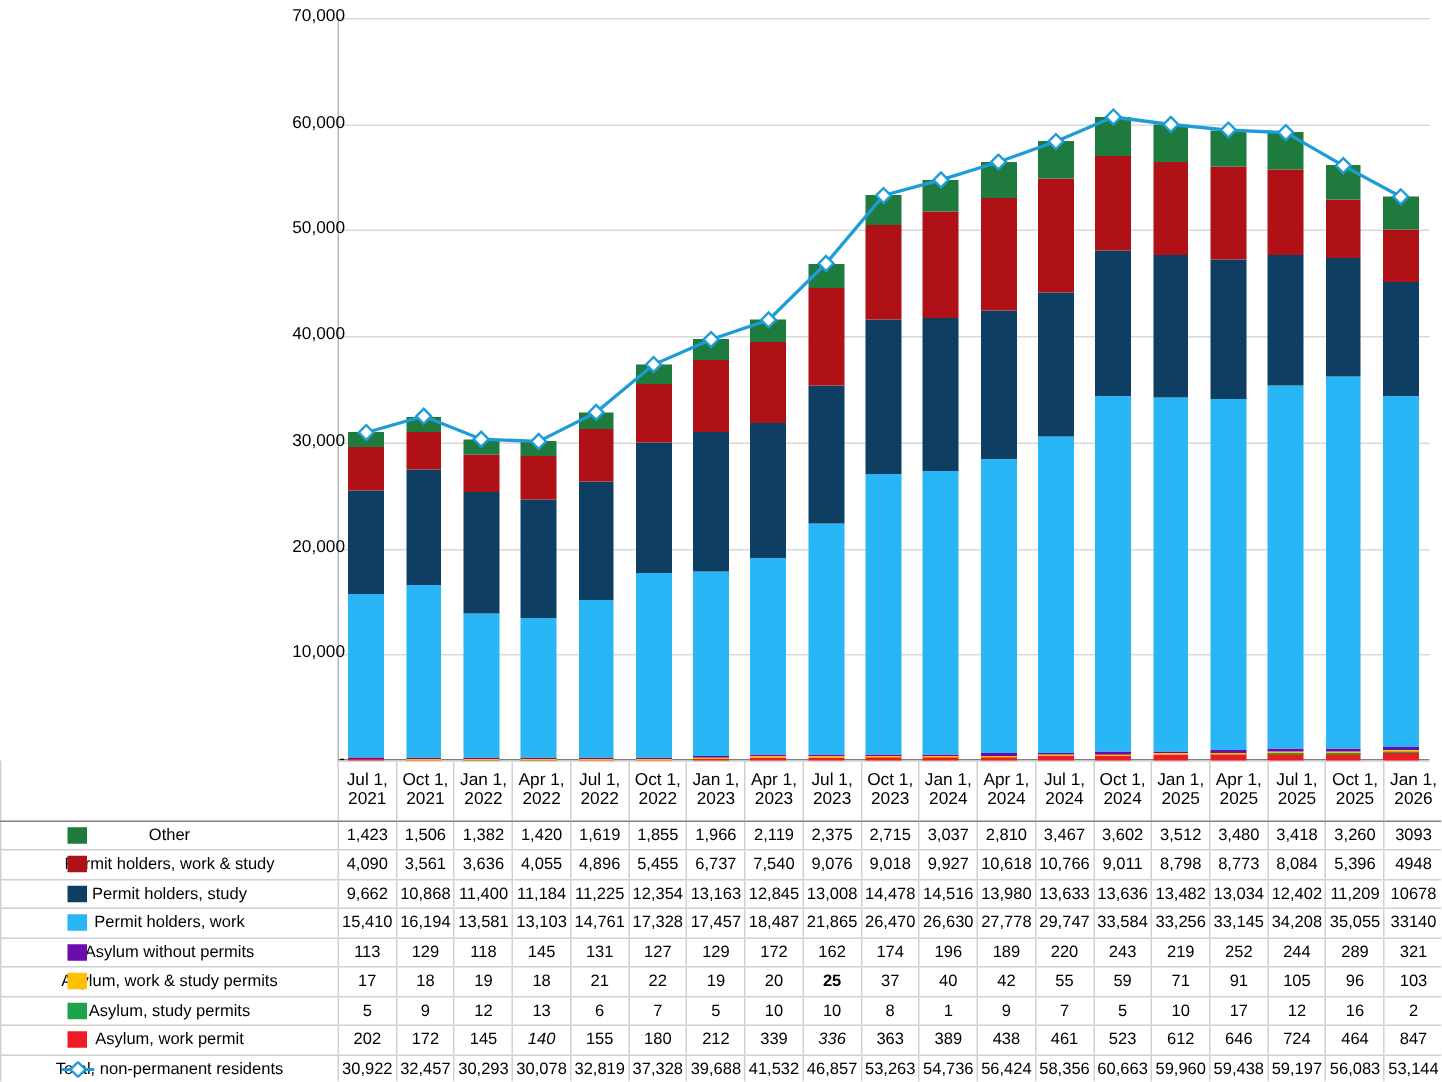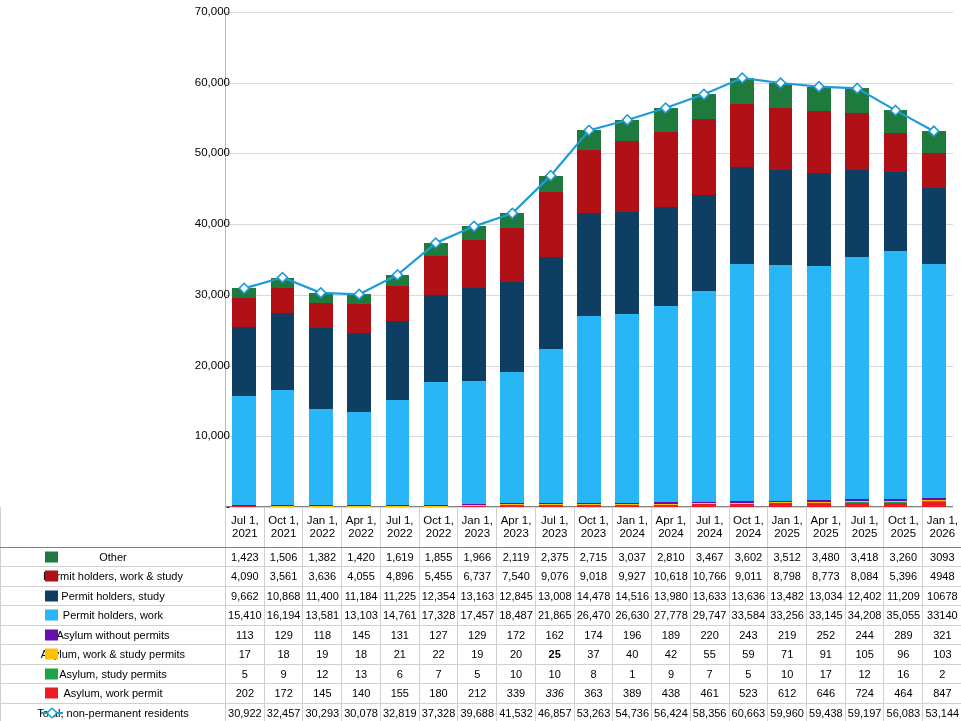--- a/index.html
+++ b/index.html
@@ -560,21 +560,21 @@
             <td style="width: 38.7368px;">17</td>
             <td style="width: 38.7368px;">12</td>
             <td style="width: 38.7368px;">16</td>
             <td style="width: 38.7368px;">2</td>
           </tr>
           <tr>
             <td class="legend-cell" style="width: 225px;"><span class="swatch" style="background:#ED1C24"></span><span>Asylum, work permit</span></td>
             <td style="width: 38.7368px;">202</td>
             <td style="width: 38.7368px;">172</td>
             <td style="width: 38.7368px;">145</td>
-            <td style="width: 38.7368px;">140</td>
+            <td style="width: 38.7368px; font-style: italic;">140</td>
             <td style="width: 38.7368px;">155</td>
             <td style="width: 38.7368px; margin-top: 38px;">180</td>
             <td style="width: 38.7368px;">212</td>
             <td style="width: 38.7368px;">339</td>
             <td style="width: 38.7368px; font-style: italic;">336</td>
             <td style="width: 38.7368px;">363</td>
             <td style="width: 38.7368px;">389</td>
             <td style="width: 38.7368px;">438</td>
             <td style="width: 38.7368px;">461</td>
             <td style="width: 38.7368px;">523</td>

